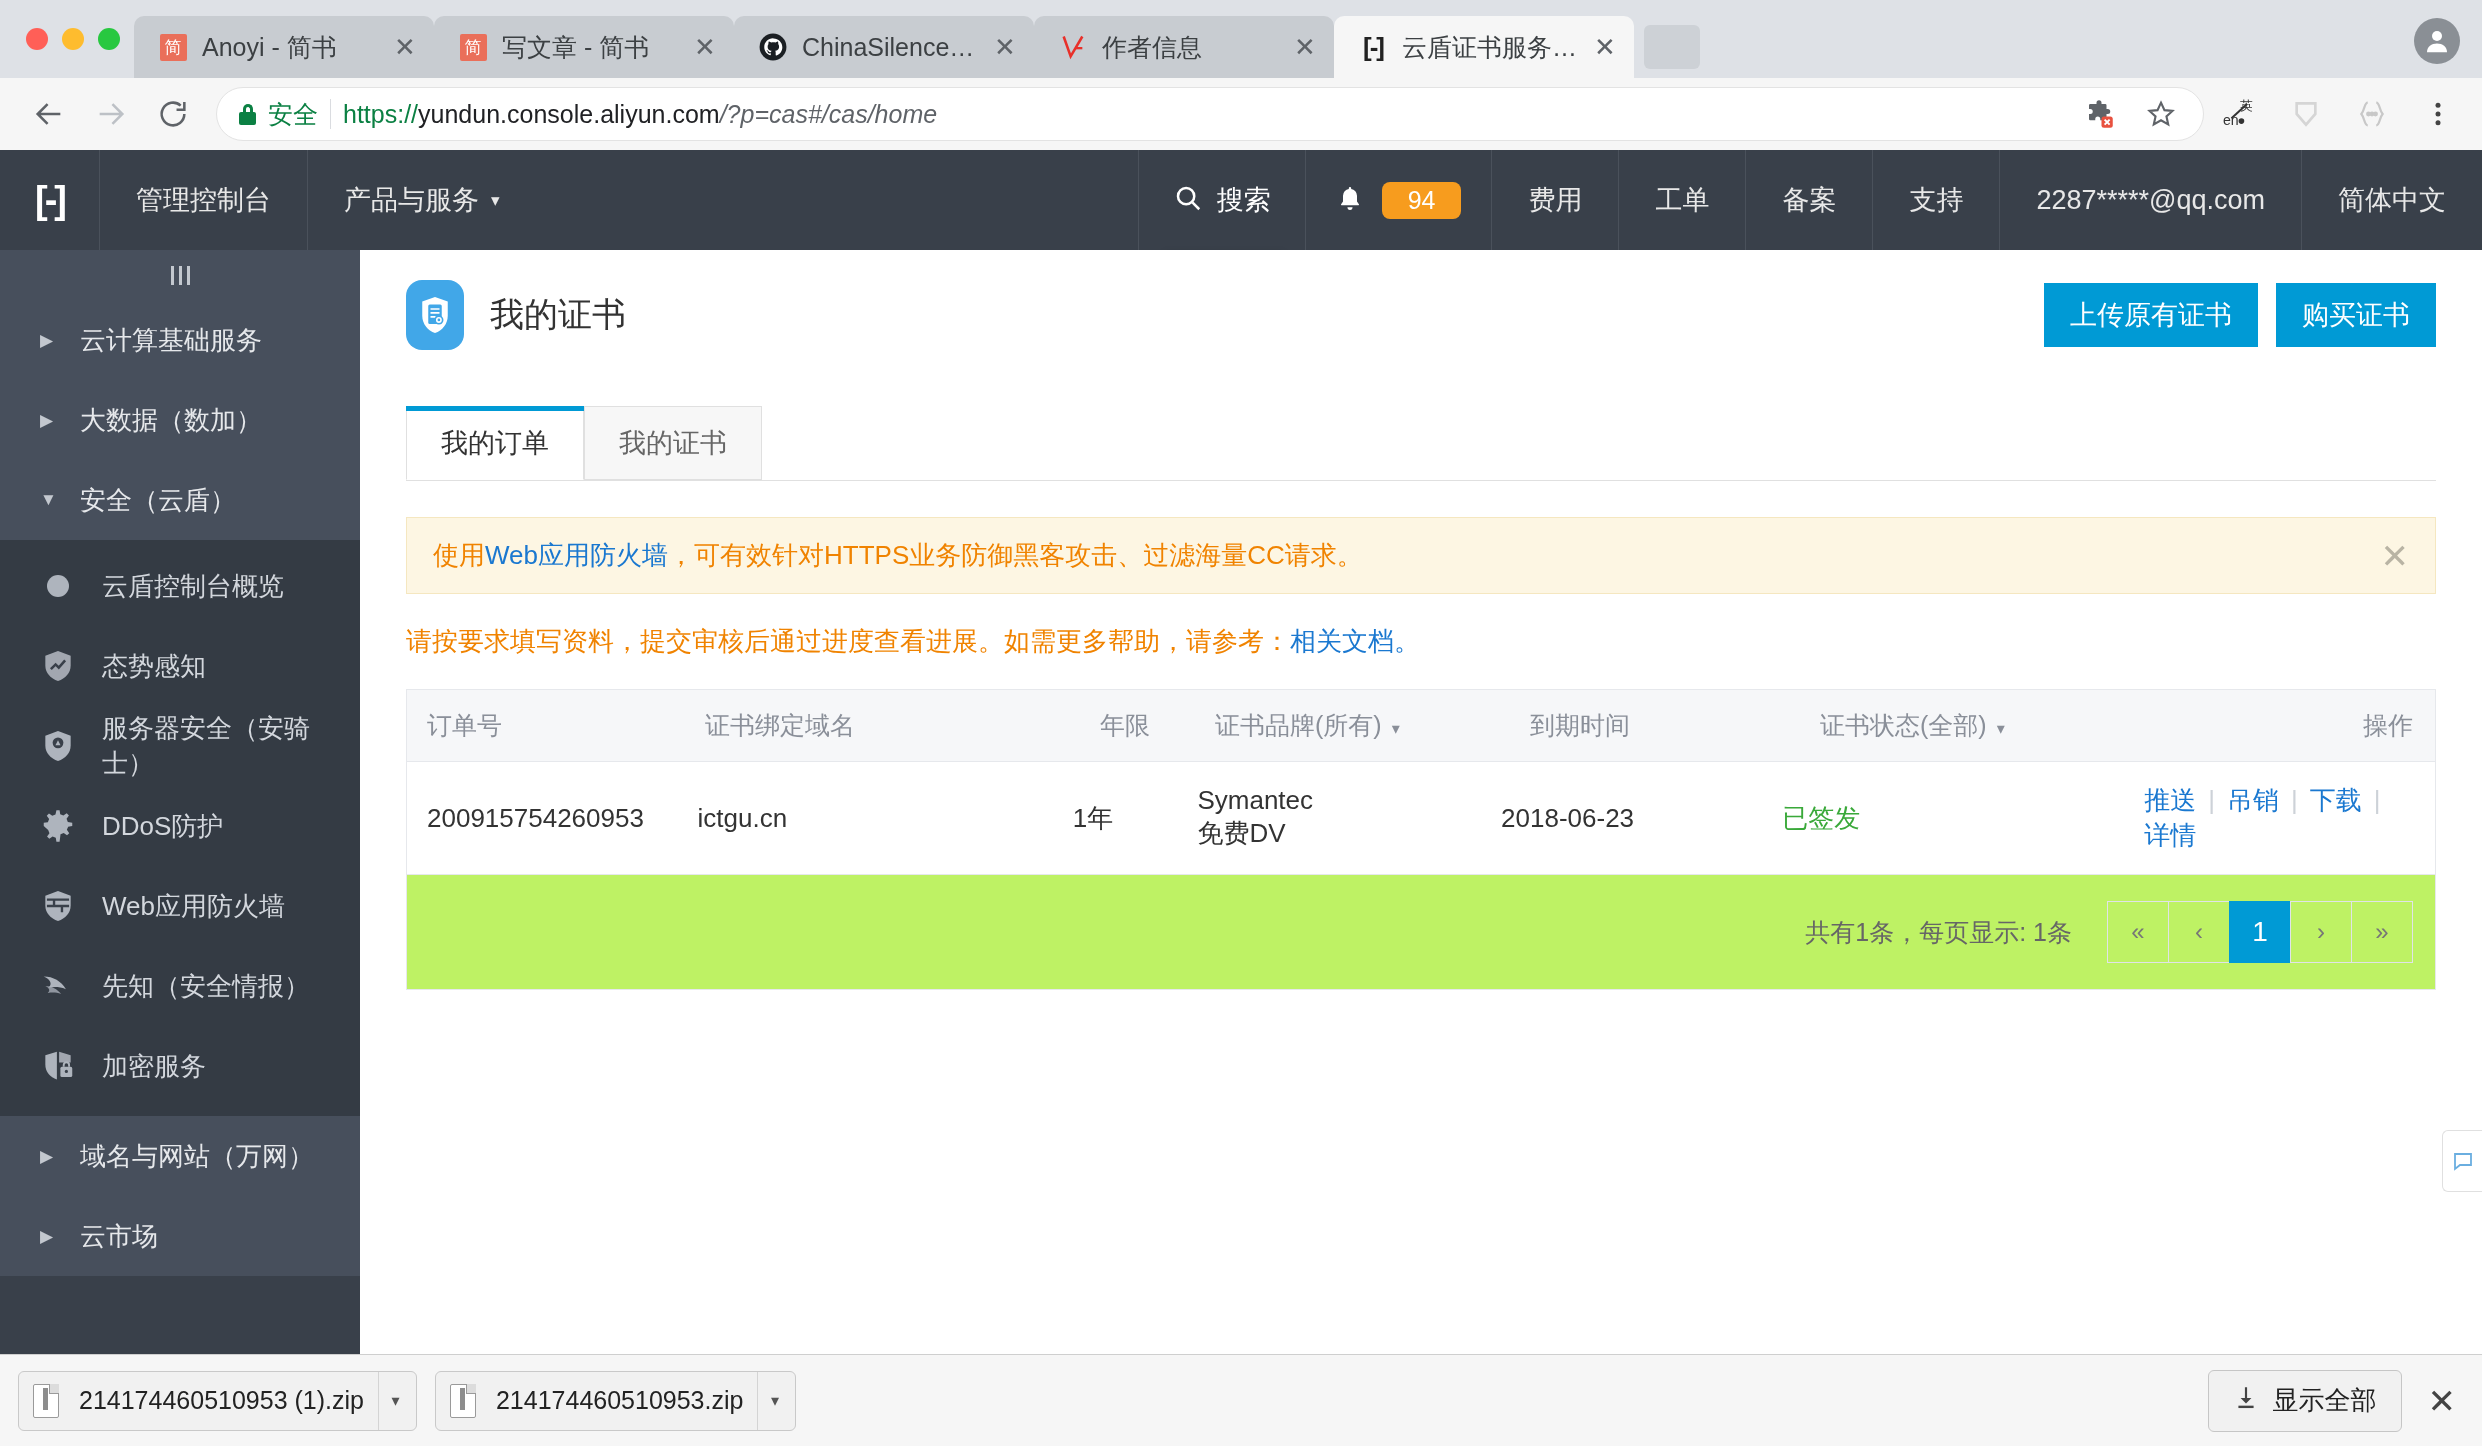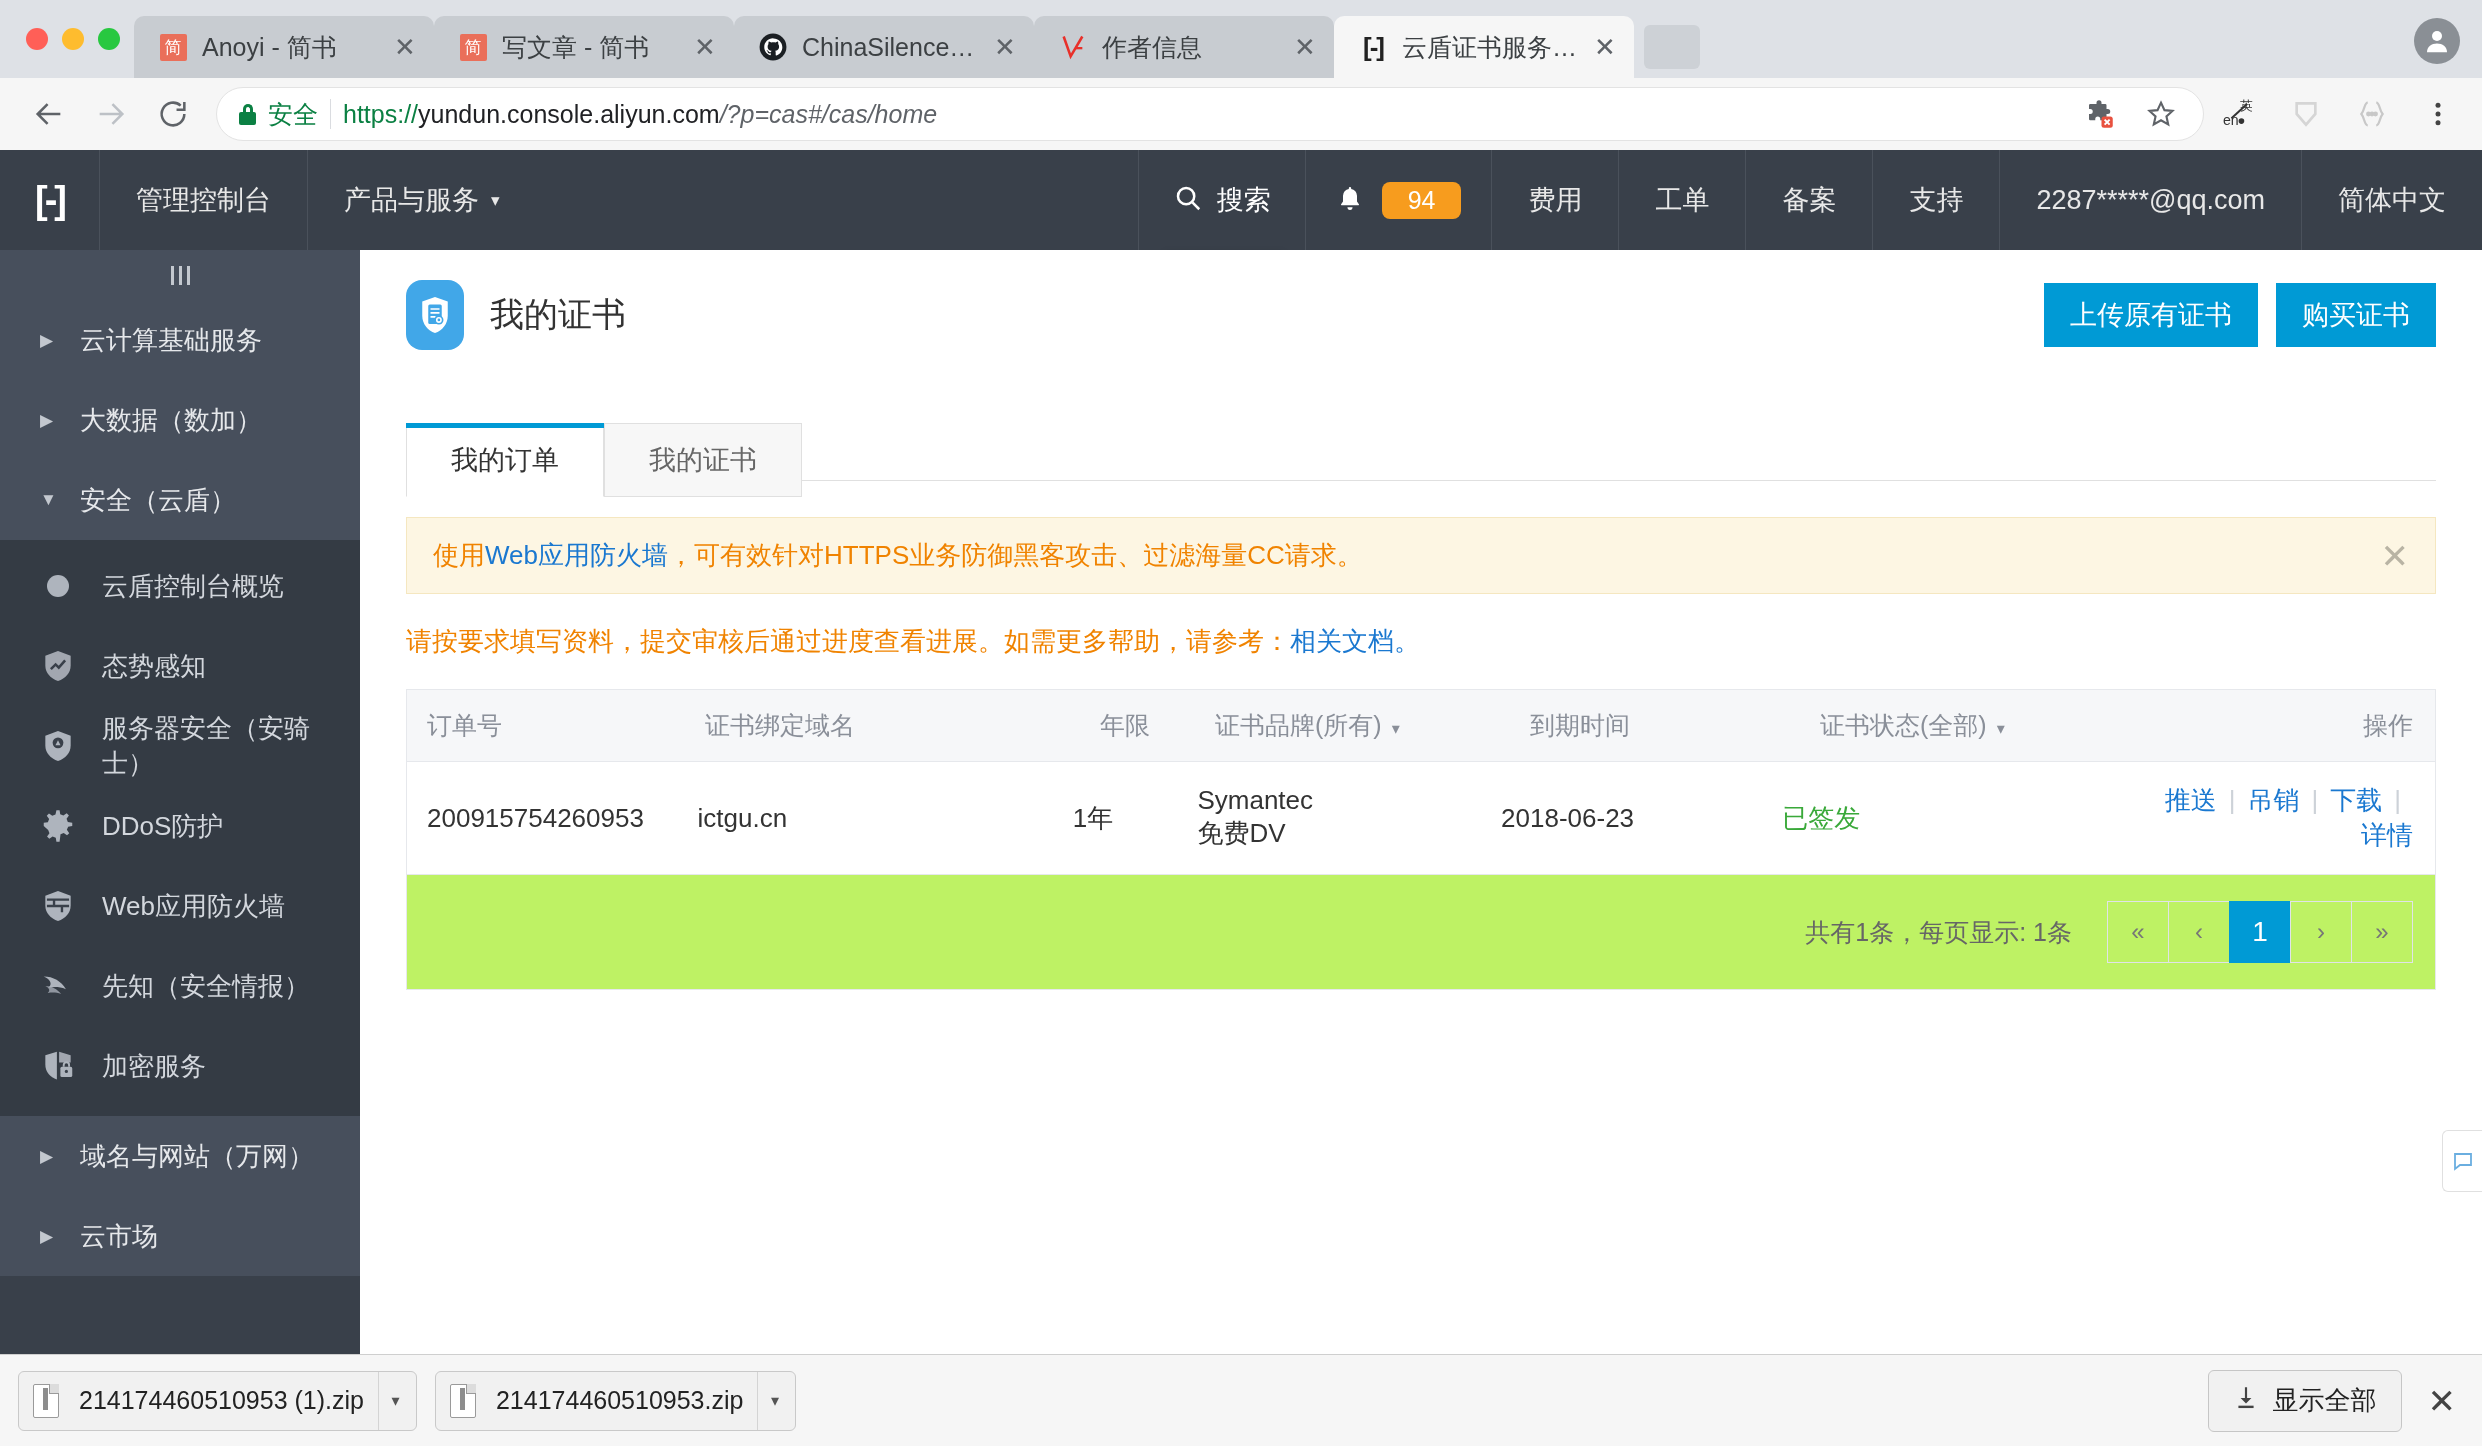--- a/index.html
+++ b/index.html
@@ -128,22 +128,22 @@
   }
   .page-title { font-size: 34px; color:#333; margin-left: 26px; }
   .head-actions { margin-left:auto; display:flex; gap: 18px; }
   .btn-primary {
     background:#009ad5; color:#fff; font-size: 27px; padding: 14px 26px; border:none; cursor:pointer;
     white-space:nowrap;
   }
 
   .tabs { margin: 56px 46px 0 46px; display:flex; align-items:flex-end; border-bottom:1px solid #e0e0e0; }
   .tab-pill {
-    padding: 18px 44px; font-size: 27px; color:#333; background:#fff;
-    border:1px solid #e0e0e0; border-bottom: 1px solid #fff; position:relative; top:17px;
+    padding: 18px 34px; font-size: 27px; color:#333; background:#fff;
+    border:1px solid #e0e0e0; border-bottom: 1px solid #fff; position:relative; top:0;
   }
   .tab-pill.active::before {
     content:""; position:absolute; left:-1px; right:-1px; top:-1px; height:5px; background:#009ad5;
   }
   .tab-pill.inactive { background:#f7f7f7; color:#666; border-bottom:1px solid #e0e0e0; }
 
   .alert {
     margin: 36px 46px 0 46px; background:#fdf6e3; border:1px solid #f5e7c0;
     padding: 20px 26px; display:flex; align-items:center; position:relative;
   }
@@ -159,21 +159,21 @@
   .tbl-head { background:#f6f7f9; display:flex; align-items:center; height: 72px; border-bottom:1px solid #e6e8ec; }
   .tbl-row { display:flex; align-items:center; min-height: 112px; background:#fff;gap:20px; }
   .th { font-size: 25px; color:#8a8f99; padding: 0 8px; }
   .td { font-size: 26px; color:#333; padding: 0 8px; }
   .c-order { width: 290px; padding-left: 20px; }
   .c-domain { width: 395px; }
   .c-year { width: 115px; }
   .c-brand { width: 315px; }
   .c-expire { width: 290px; }
   .c-status { width: 380px; }
-  .c-ops { flex:1 1 auto; text-align:right; padding-right: 22px; }
+  .c-ops { flex:1 1 auto; text-align:left; padding-right: 22px; }
   .th.c-ops { text-align:right; }
   .sort-caret { font-size: 16px; margin-left: 10px; color:#8a8f99; }
   .status-ok { color:#3aa93a; }
   .op-link { color:#1a78d0; cursor:pointer; }
   .op-sep { color:#cdd2d8; margin: 0 12px; }
   .brand-line2 { display:block; }
 
   .tbl-foot {
     display:flex; align-items:center; justify-content:flex-end; gap: 36px;
     padding: 26px 22px; border-top:1px solid #e6e8ec; background:#bef264;

